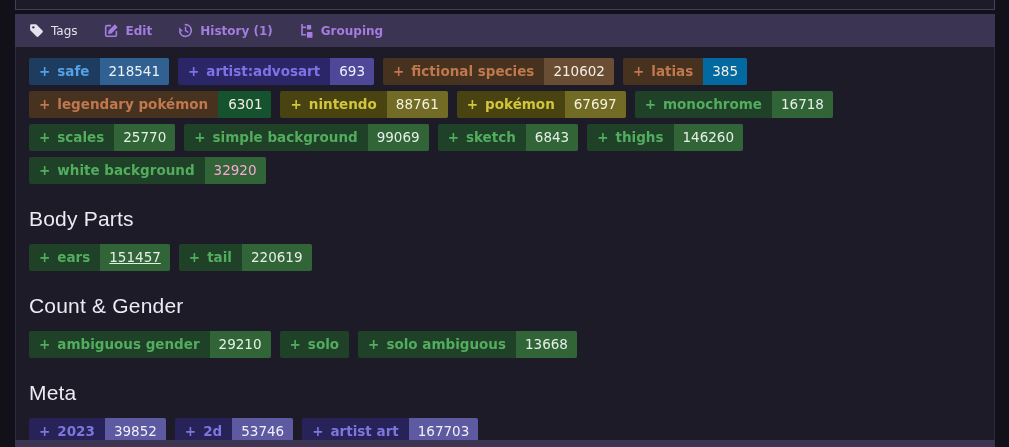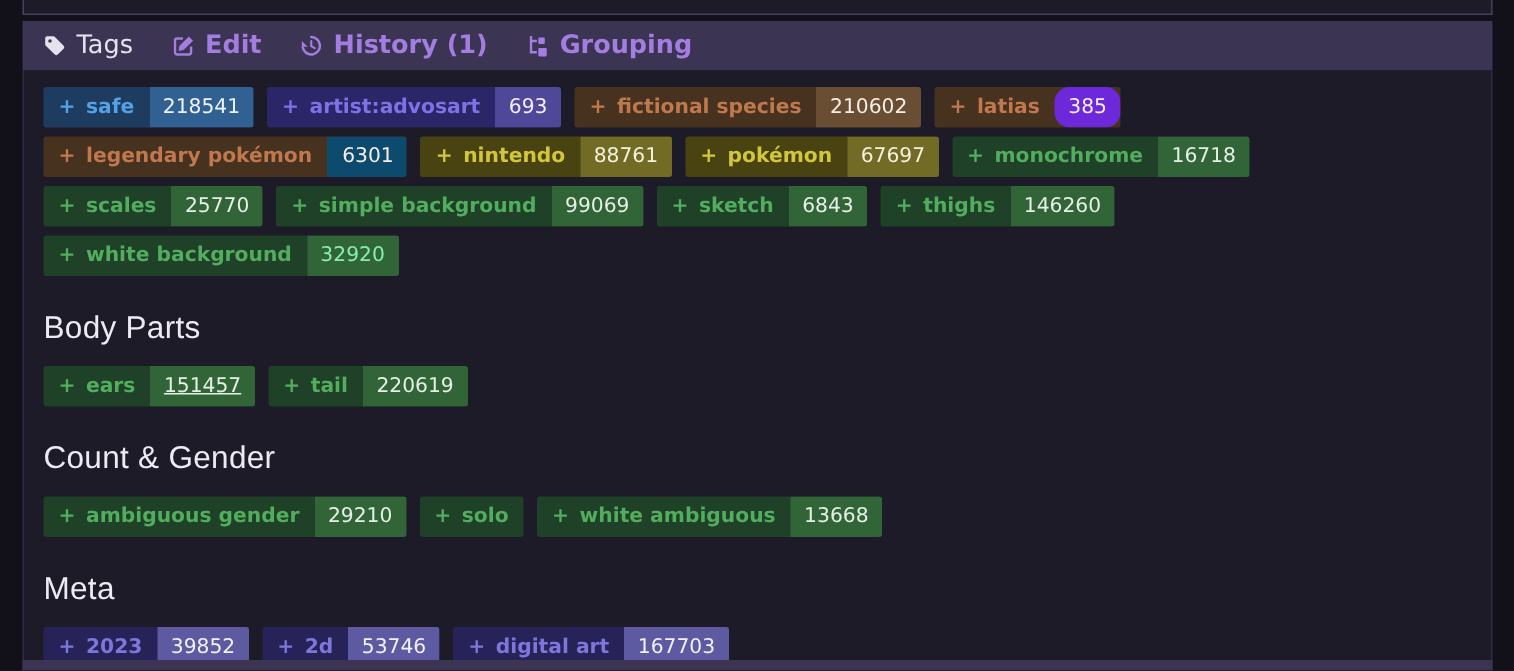--- a/index.html
+++ b/index.html
@@ -16,21 +16,21 @@
     border:1px solid #453f5e; border-top:none;
   }
   .panel { position:absolute; left:15px; top:14px; width:980px; }
   .panel-header {
     height:33px; background:#3b3452;
     display:flex; align-items:center; gap:26px;
     padding:0 14px;
   }
   .nav-item {
     display:inline-flex; align-items:center; gap:7px;
-    font-size:17px; font-weight:bold;
+    font-size:12px; font-weight:bold;
     color:#a37de0; text-decoration:none; cursor:pointer;
     line-height:1;
   }
   .nav-item.plain { color:#e5e2ed; font-weight:normal; }
   .nav-icon { display:inline-flex; align-items:center; }
   .nav-icon svg { display:block; }
   .panel-body {
     background:#1e1b28;
     border:1px solid #2f2a40; border-top:none;
     min-height:387px;
@@ -137,28 +137,28 @@
       <span class="tag-plus">+</span>
       <span class="tag-name">fictional species</span>
     </a>
     <span class="tag-count" style="background: rgb(106, 78, 51); color: rgb(245, 238, 230);">210602</span>
   </span>
           <span class="tag-chip" style="background: rgb(70, 50, 31);">
     <a class="tag-main" style="color: rgb(192, 120, 78);">
       <span class="tag-plus">+</span>
       <span class="tag-name">latias</span>
     </a>
-    <span class="tag-count" style="background: #6d28d9; color: rgb(245, 238, 230); border-radius: 10px;">385</span>
+    <span class="tag-count" style="background: #0369a1; color: rgb(245, 238, 230);">385</span>
   </span>
           <span class="tag-chip" style="background: rgb(70, 50, 31);">
     <a class="tag-main" style="color: rgb(192, 120, 78);">
       <span class="tag-plus">+</span>
       <span class="tag-name">legendary pokémon</span>
     </a>
-    <span class="tag-count" style="background: #0c4a6e; color: rgb(245, 238, 230); padding-left: 10px;">6301</span>
+    <span class="tag-count" style="background: #14532d; color: rgb(245, 238, 230); padding-left: 10px;">6301</span>
   </span>
           <span class="tag-chip" style="background: rgb(73, 67, 18);">
     <a class="tag-main" style="color: rgb(210, 199, 60);">
       <span class="tag-plus">+</span>
       <span class="tag-name">nintendo</span>
     </a>
     <span class="tag-count" style="background: rgb(114, 107, 37); color: rgb(244, 241, 221);">88761</span>
   </span>
           <span class="tag-chip" style="background: rgb(73, 67, 18);">
     <a class="tag-main" style="color: rgb(210, 199, 60);">
@@ -200,21 +200,21 @@
       <span class="tag-plus">+</span>
       <span class="tag-name">thighs</span>
     </a>
     <span class="tag-count" style="background: rgb(49, 101, 56); color: rgb(230, 239, 230);">146260</span>
   </span>
           <span class="tag-chip" style="background: rgb(31, 65, 39);">
     <a class="tag-main" style="color: rgb(83, 173, 94);">
       <span class="tag-plus">+</span>
       <span class="tag-name">white background</span>
     </a>
-    <span class="tag-count" style="background: rgb(49, 101, 56); color: #86efac;">32920</span>
+    <span class="tag-count" style="background: rgb(49, 101, 56); color: #f9a8d4;">32920</span>
   </span>
         </div>
   </section>
       <section class="tag-section">
     <h2 class="section-title">Body Parts</h2>
     <div class="tag-list">
           <span class="tag-chip" style="background: rgb(31, 65, 39);">
     <a class="tag-main" style="color: rgb(83, 173, 94);">
       <span class="tag-plus">+</span>
       <span class="tag-name">ears</span>
@@ -242,21 +242,21 @@
   </span>
           <span class="tag-chip" style="background: rgb(31, 65, 39);">
     <a class="tag-main" style="color: rgb(83, 173, 94);">
       <span class="tag-plus">+</span>
       <span class="tag-name">solo</span>
     </a>
   </span>
           <span class="tag-chip" style="background: rgb(31, 65, 39);">
     <a class="tag-main" style="color: rgb(83, 173, 94);">
       <span class="tag-plus">+</span>
-      <span class="tag-name">white ambiguous</span>
+      <span class="tag-name">solo ambiguous</span>
     </a>
     <span class="tag-count" style="background: rgb(49, 101, 56); color: rgb(230, 239, 230);">13668</span>
   </span>
         </div>
   </section>
       <section class="tag-section">
     <h2 class="section-title">Meta</h2>
     <div class="tag-list">
           <span class="tag-chip" style="background: rgb(39, 35, 89);">
     <a class="tag-main" style="color: rgb(125, 119, 219);">
@@ -268,21 +268,21 @@
           <span class="tag-chip" style="background: rgb(39, 35, 89);">
     <a class="tag-main" style="color: rgb(125, 119, 219);">
       <span class="tag-plus">+</span>
       <span class="tag-name">2d</span>
     </a>
     <span class="tag-count" style="background: rgb(94, 90, 162); color: rgb(240, 240, 246);">53746</span>
   </span>
           <span class="tag-chip" style="background: rgb(39, 35, 89);">
     <a class="tag-main" style="color: rgb(125, 119, 219);">
       <span class="tag-plus">+</span>
-      <span class="tag-name">digital art</span>
+      <span class="tag-name">artist art</span>
     </a>
     <span class="tag-count" style="background: rgb(94, 90, 162); color: rgb(240, 240, 246);">167703</span>
   </span>
         </div>
   </section>
     </div>
 </div>
 
 <div class="bottom-bar"></div>
 

